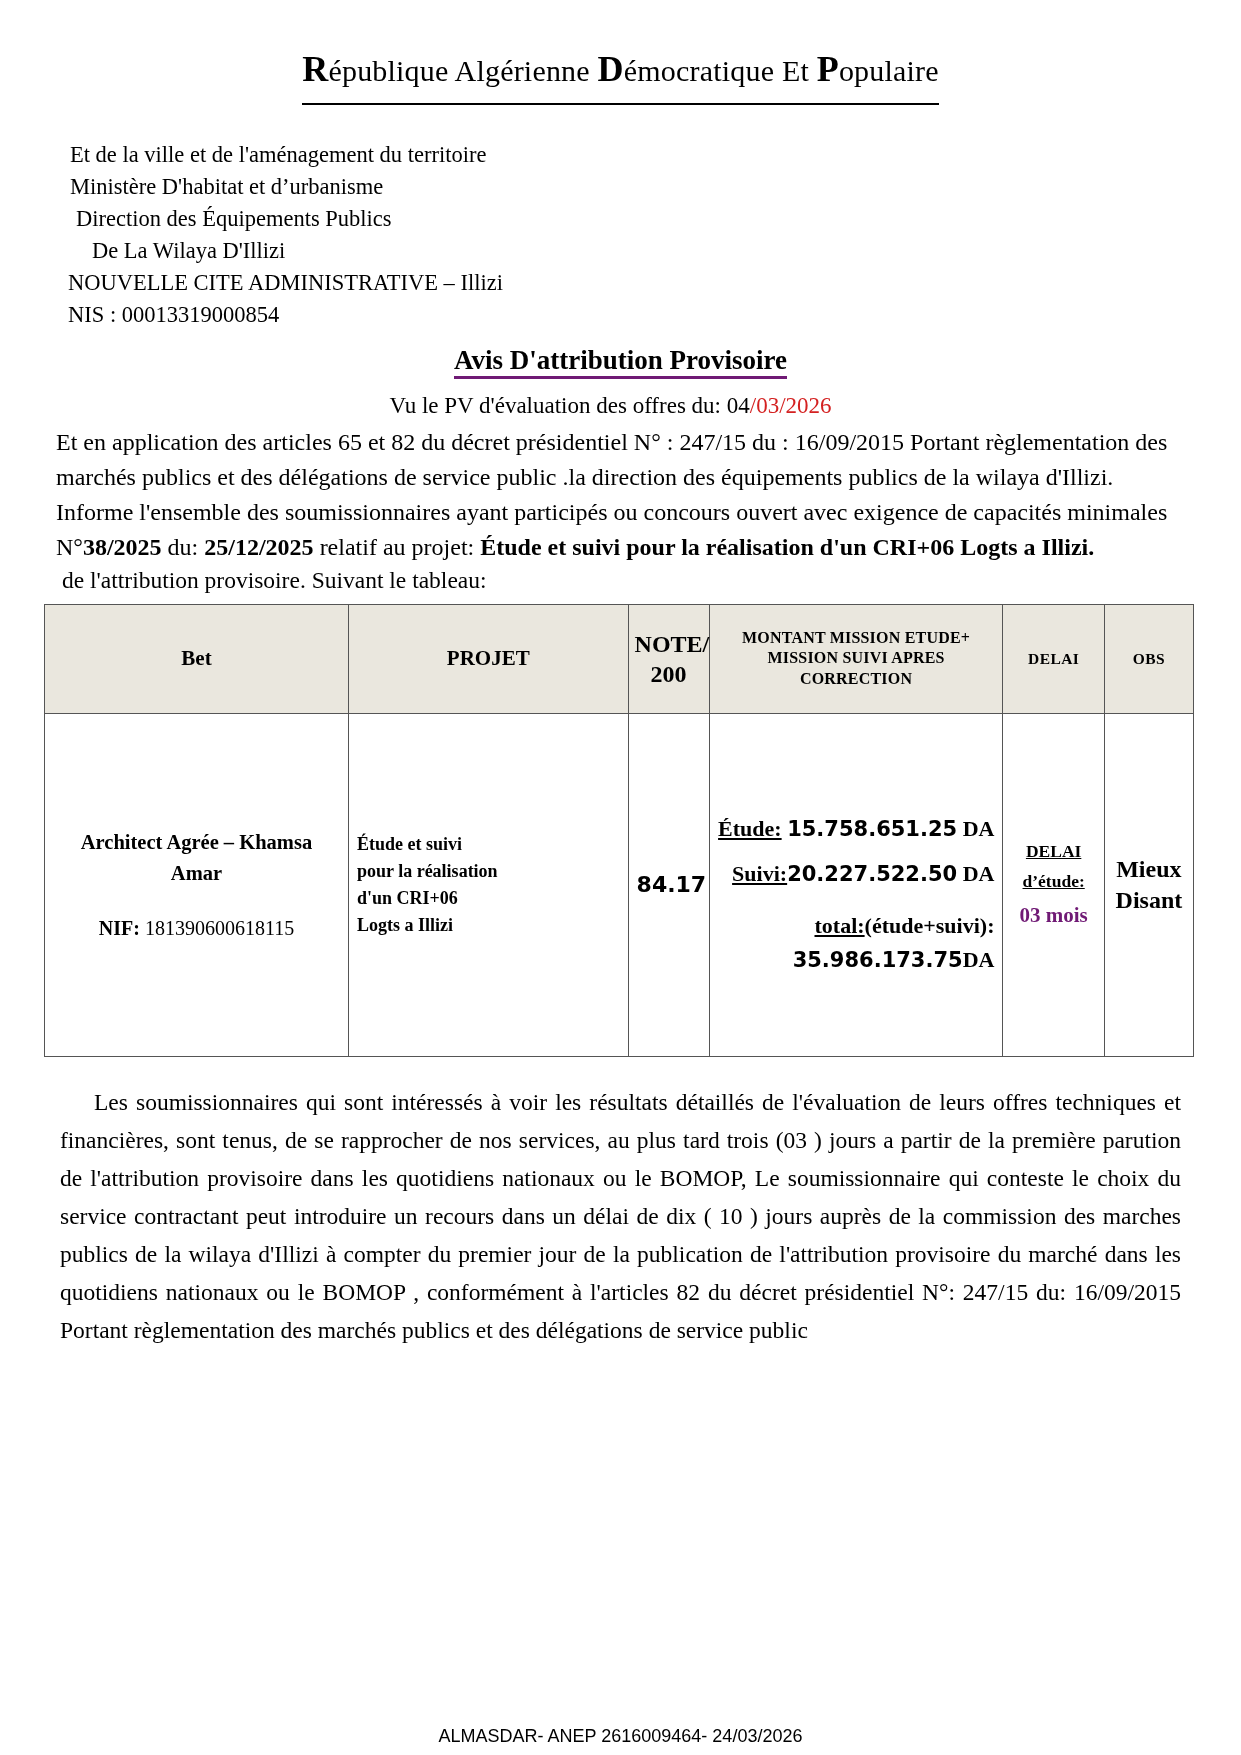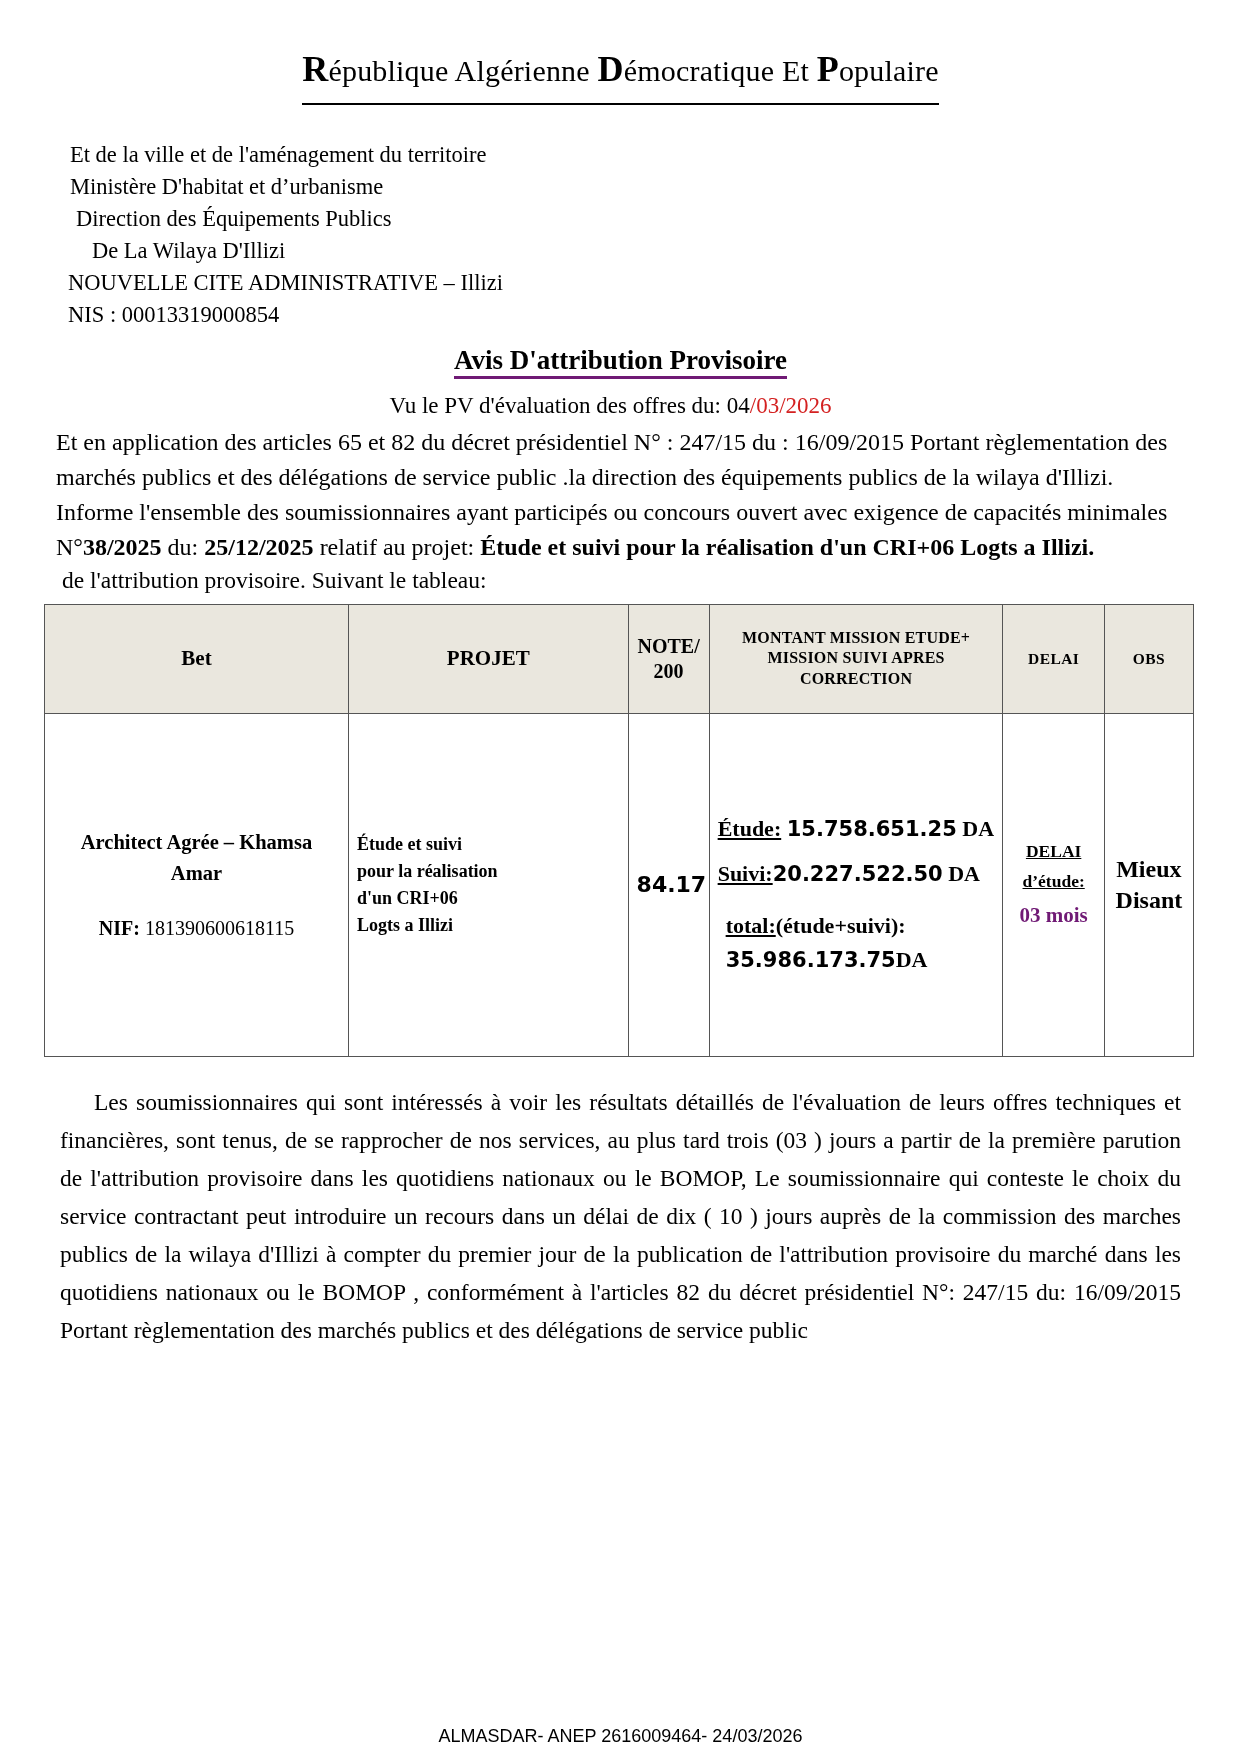--- a/index.html
+++ b/index.html
@@ -109,21 +109,21 @@
   }
   table.main thead th {
     background: #eae7de;
     height: 100px;
     font-weight: bold;
     text-align: center;
     padding: 4px 6px;
   }
   .th-bet   { font-size: 21px; }
   .th-proj  { font-size: 21px; }
-  .th-note  { font-size: 20px; line-height: 1.25; }
+  .th-note  { font-size: 24px; line-height: 1.25; }
   .th-mont  { font-size: 16px; line-height: 1.3; letter-spacing: .2px; }
   .th-delai { font-size: 15.5px; letter-spacing: .4px; }
   .th-obs   { font-size: 15.5px; letter-spacing: .4px; }
 
   table.main tbody td {
     background: #ffffff;
     height: 330px;
     padding: 6px 8px;
   }
   .td-bet {
@@ -142,21 +142,21 @@
     line-height: 1.5;
     padding-left: 22px;
   }
   .td-note {
     text-align: center;
     font-size: 22px;
     font-weight: bold;
     font-family: "DejaVu Sans", "Liberation Sans", sans-serif;
   }
   .td-mont {
-    text-align: left;
+    text-align: right;
     font-size: 22px;
     line-height: 1.1;
     padding-left: 22px;
     margin-top: 48px;
   }
   .td-mont .amt-line { margin: 20px 0; white-space: nowrap; }
   .td-mont .lbl { text-decoration: underline; font-weight: bold; }
   .td-mont .num {
     font-family: "DejaVu Sans", "Liberation Sans", sans-serif;
     font-weight: bold;

